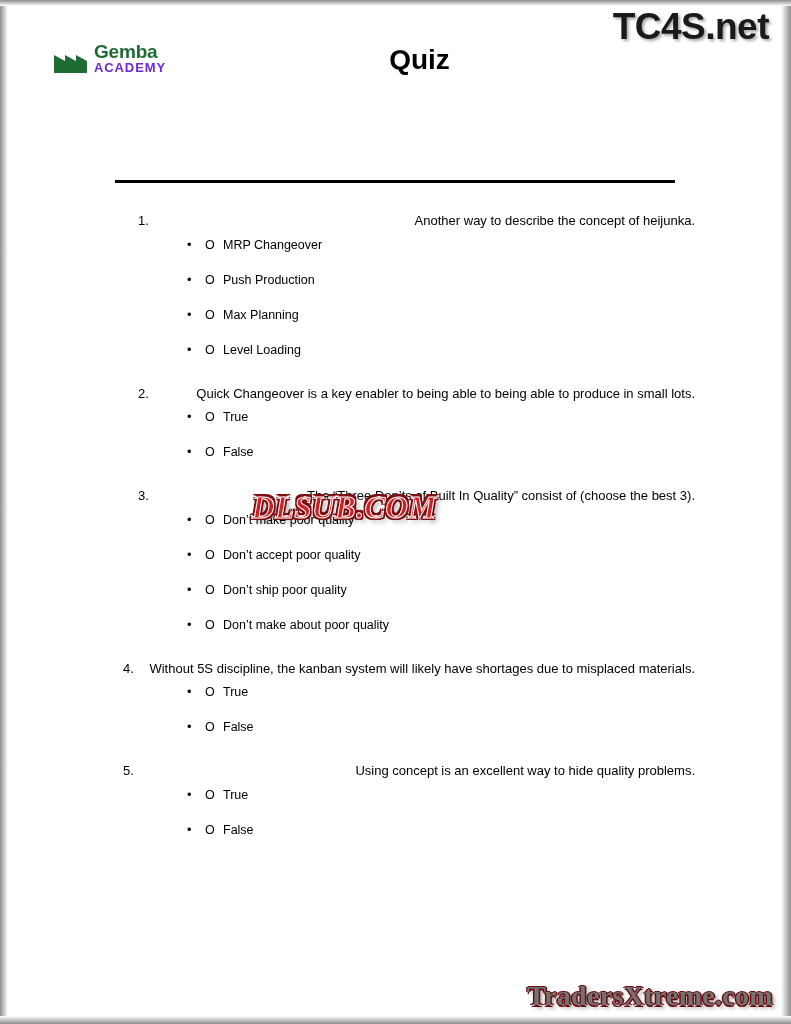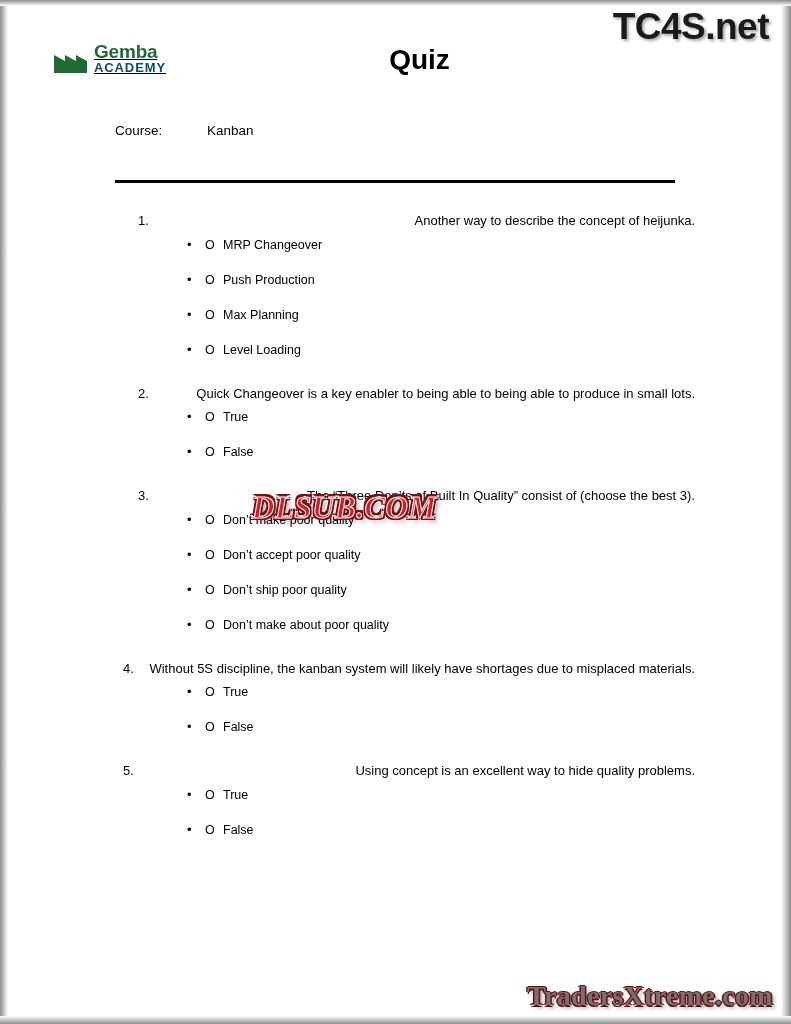--- a/index.html
+++ b/index.html
@@ -46,32 +46,31 @@
     align-items: flex-start;
   }
   .logo-mark {
     width: 38px;
     height: 30px;
     margin-right: 4px;
     margin-top: 3px;
   }
   .logo-text {
     line-height: 1.0;
-    text-decoration: underline;
   }
   .logo-gemba {
     font-size: 19px;
     font-weight: bold;
     color: #1f6b33;
     letter-spacing: -0.2px;
   }
   .logo-academy {
     font-size: 13px;
     font-weight: bold;
-    color: #0c4a6e;
+    color: #6d28d9;
     letter-spacing: 0.9px;
   }
 
   .doc-title {
     position: absolute;
     left: 0;
     top: 44px;
     width: 791px;
     text-align: center;
     font-size: 28px;
@@ -203,24 +202,20 @@
     </svg>
     <div class="logo-text">
       <div class="logo-gemba">Gemba</div>
       <div class="logo-academy">ACADEMY</div>
     </div>
   </div>
 
   <div class="doc-title">Quiz</div>
 
   <div class="meta">
-    <div class="meta-row">
-      <div class="meta-label">Course:</div>
-      <div class="meta-value">Kanban</div>
-    </div>
   </div>
 
   <div class="rule"></div>
 
   <div class="questions">
 
     <div class="q-block">
       <div class="q-line">
         <div class="q-num">1.</div>
         <div class="q-text">Another way to describe the concept of heijunka.</div>

